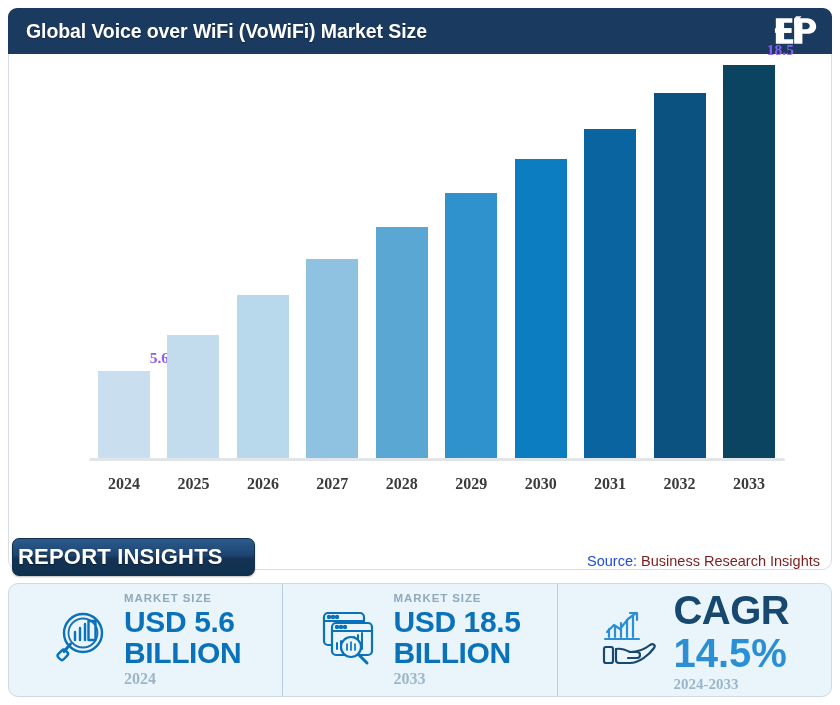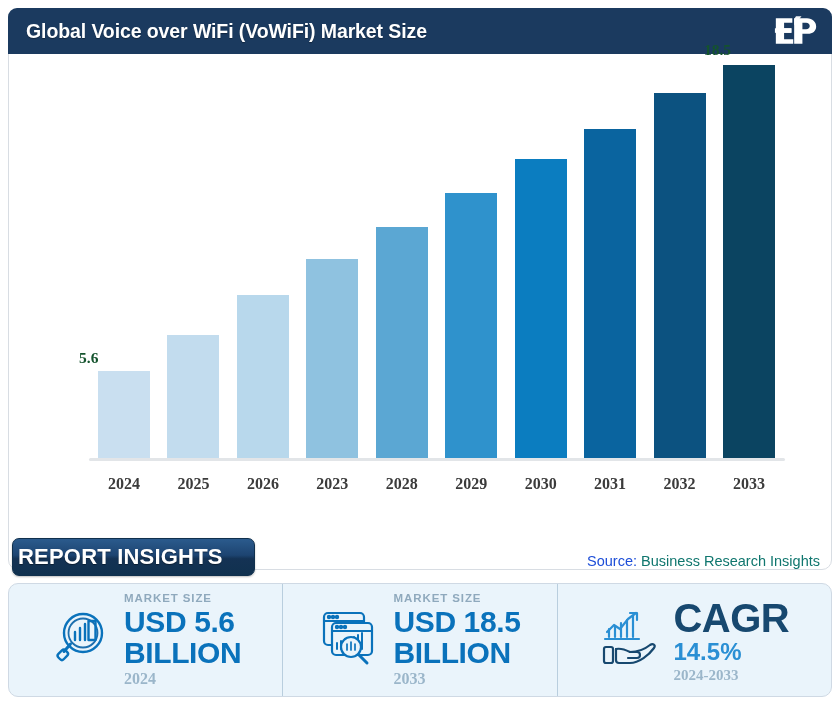--- a/index.html
+++ b/index.html
@@ -83,25 +83,25 @@
     width: 58px;
     display: flex;
     flex-direction: column;
     align-items: center;
     justify-content: flex-end;
     height: 100%;
   }
   .bar-value {
     position: absolute;
     width: 90px;
-    text-align: left;
+    text-align: right;
     font-family: "Liberation Serif", serif;
     font-size: 15.5px;
     font-weight: bold;
-    color: #14532d;
+    color: #8b5cf6;
     left: 50%;
     transform: translateX(-50%);
   }
   .bar {
     width: 52px;
     border-radius: 0;
   }
   .axis-line {
     position: absolute;
     left: 80px;
@@ -154,21 +154,21 @@
     text-shadow: 0 1px 1px rgba(0,0,0,0.4);
   }
   .source-line {
     position: absolute;
     right: 20px;
     top: 553px;
     font-size: 14.5px;
     white-space: nowrap;
   }
   .source-key { color: #1d4ed8; }
-  .source-val { color: #0f766e; }
+  .source-val { color: #7f1d1d; }
 
   
   .cards-row {
     position: absolute;
     left: 8px;
     top: 583px;
     width: 824px;
     height: 114px;
     border: 1px solid #cfd9e4;
     border-radius: 10px;
@@ -219,21 +219,21 @@
   }
   .card-cagr-text { align-items: flex-start; }
   .cagr-title {
     font-size: 40px;
     font-weight: bold;
     color: #17486f;
     letter-spacing: -0.5px;
     line-height: 1.05;
   }
   .cagr-value {
-    font-size: 24px;
+    font-size: 40px;
     font-weight: bold;
     color: #2a8fd4;
     line-height: 1.1;
     text-align: right;
   }
   .cagr-range {
     font-size: 15px;
     font-weight: bold;
     color: #9bb6ca;
     font-family: "Liberation Serif", serif;
@@ -304,21 +304,21 @@
         <div class="bar" style="height:394px;background:#0b4461;"></div>
       </div>
     </div>
 
     <div class="axis-line"></div>
 
     <div class="ticks-row">
       <div class="tick-label">2024</div>
       <div class="tick-label">2025</div>
       <div class="tick-label">2026</div>
-      <div class="tick-label">2023</div>
+      <div class="tick-label">2027</div>
       <div class="tick-label">2028</div>
       <div class="tick-label">2029</div>
       <div class="tick-label">2030</div>
       <div class="tick-label">2031</div>
       <div class="tick-label">2032</div>
       <div class="tick-label">2033</div>
     </div>
   </div>
 
   <div class="insights-badge">

